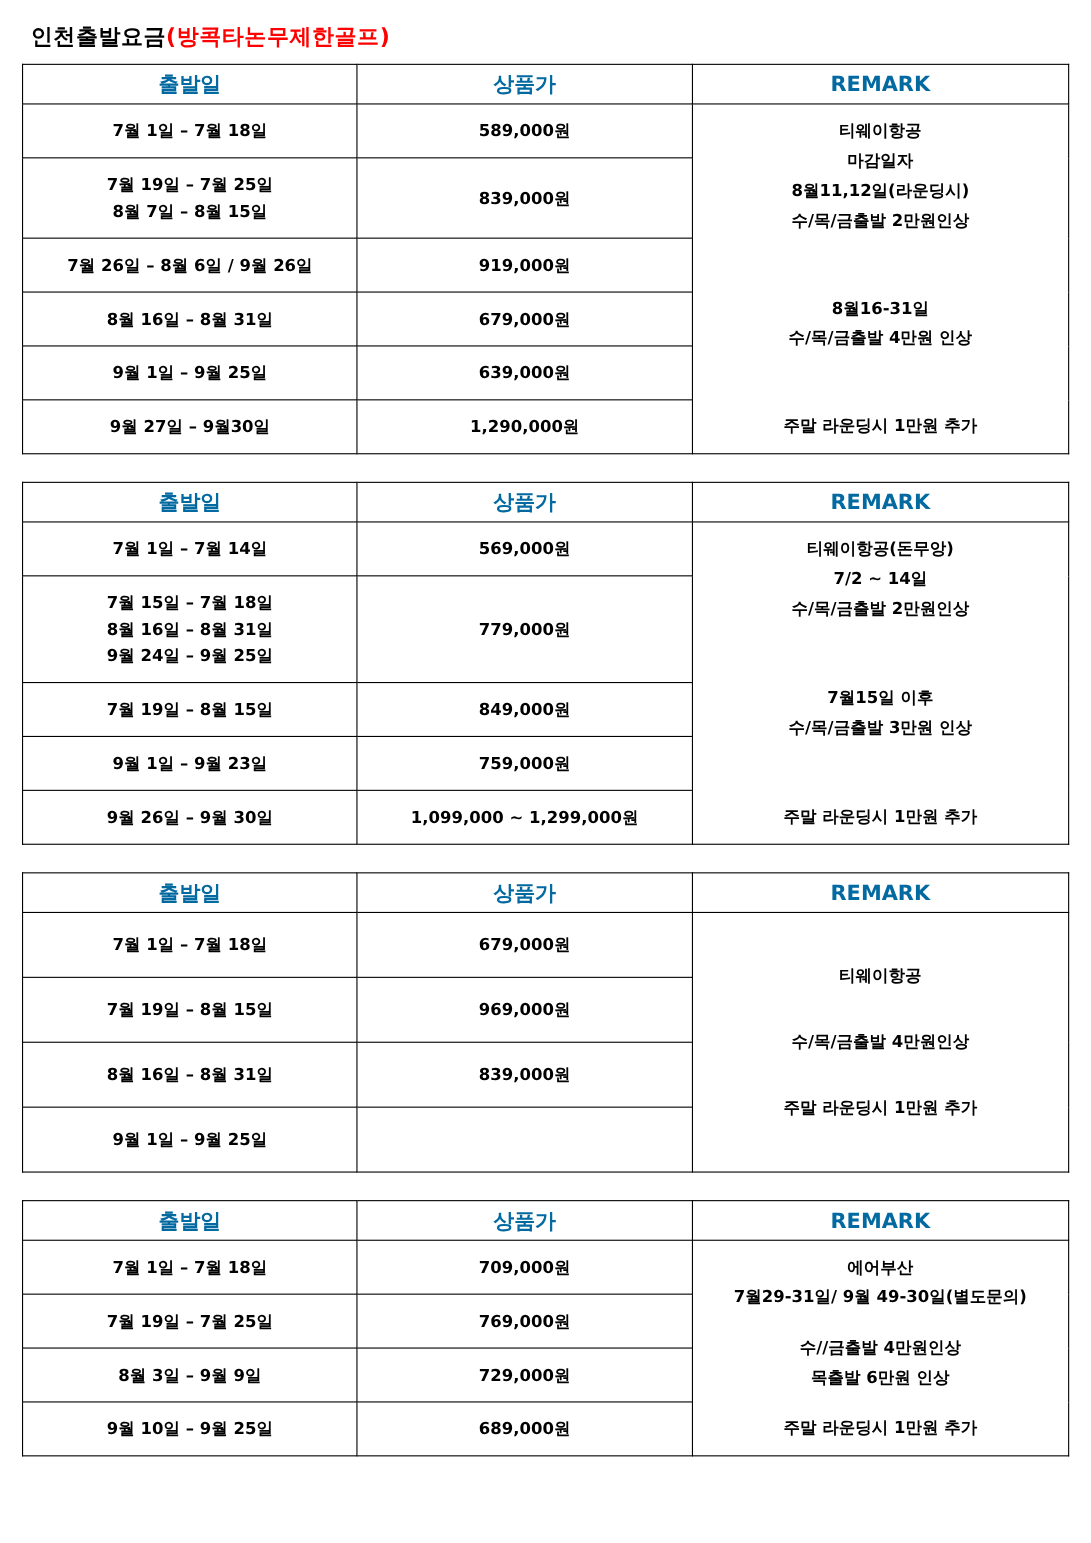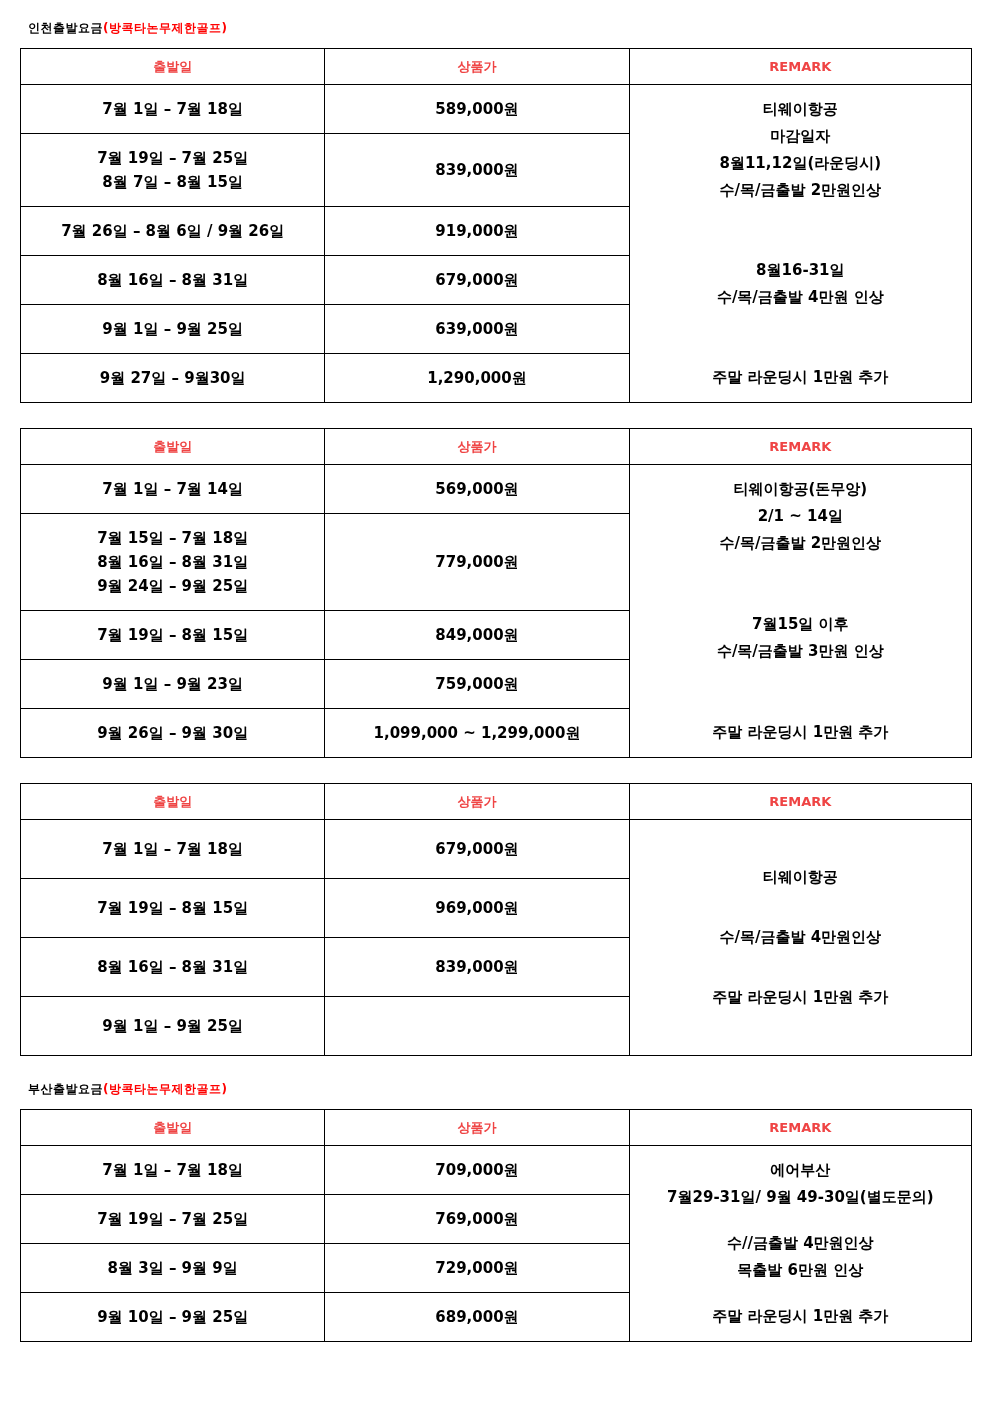--- a/index.html
+++ b/index.html
@@ -6,33 +6,33 @@
   html,body { background:#ffffff; }
   body {
     font-family:"DejaVu Sans","Liberation Sans",sans-serif;
     font-weight:bold;
     color:#000000;
     width:992px;
   }
   .page { width:992px; min-height:1403px; padding:12px 20px 10px 20px; background:#ffffff; }
   .section { margin-bottom:25px; }
   .section:last-child { margin-bottom:0; }
-  .section-title { font-size:12px; font-weight:bold; margin:8px 0 11px 8px; letter-spacing:0.5px; }
+  .section-title { font-size:20px; font-weight:bold; margin:8px 0 11px 8px; letter-spacing:0.5px; }
   .section-title .accent { color:#ff0000; }
   table { width:100%; border-collapse:collapse; table-layout:fixed; }
   col.col-dates { width:32%; }
   col.col-price { width:32%; }
   col.col-remark { width:36%; }
   th, td {
     border:1px solid #000000;
     text-align:center;
     vertical-align:middle;
     font-weight:bold;
   }
-  th { color:#ef4444; font-size:13px; height:36px; padding:0; }
+  th { color:#0369a1; font-size:19px; height:36px; padding:0; }
   td { font-size:15px; }
   td.date-cell, td.price-cell { padding:12px 4px;border-radius:19px; }
   .date-line { line-height:24px; }
   td.remark-cell { position:relative; padding:0;margin-left:24px; }
   .remark-flex {
     position:absolute; top:0; left:0; right:0; bottom:0;
     display:flex; flex-direction:column;
     padding:11px 8px;
   }
   .remark-line { line-height:27px; flex:0 0 auto; }
@@ -130,21 +130,21 @@
           </thead>
           <tbody>
             <tr>
               <td class="date-cell">
                 <div class="date-line">7월 1일 – 7월 14일</div>
               </td>
               <td class="price-cell">569,000원</td>
               <td class="remark-cell" rowspan="5">
                 <div class="remark-flex">
                   <div class="remark-line">티웨이항공(돈무앙)</div>
-                  <div class="remark-line">2/1 ~ 14일</div>
+                  <div class="remark-line">7/2 ~ 14일</div>
                   <div class="remark-line">수/목/금출발 2만원인상</div>
                   <div class="remark-line remark-spacer"></div>
                   <div class="remark-line">7월15일 이후</div>
                   <div class="remark-line">수/목/금출발 3만원 인상</div>
                   <div class="remark-line remark-spacer"></div>
                   <div class="remark-line">주말 라운딩시 1만원 추가</div>
                 </div>
               </td>
             </tr>
             <tr>
@@ -223,21 +223,20 @@
             <tr>
               <td class="date-cell">
                 <div class="date-line">9월 1일 – 9월 25일</div>
               </td>
               <td class="price-cell"></td>
             </tr>
           </tbody>
         </table>
       </section>
       <section class="section section-3">
-        <h2 class="section-title"><span>부산출발요금</span><span class="accent">(방콕타논무제한골프)</span></h2>
         <table>
           <colgroup>
             <col class="col-dates">
             <col class="col-price">
             <col class="col-remark">
           </colgroup>
           <thead>
             <tr>
               <th>출발일</th>
               <th>상품가</th>

